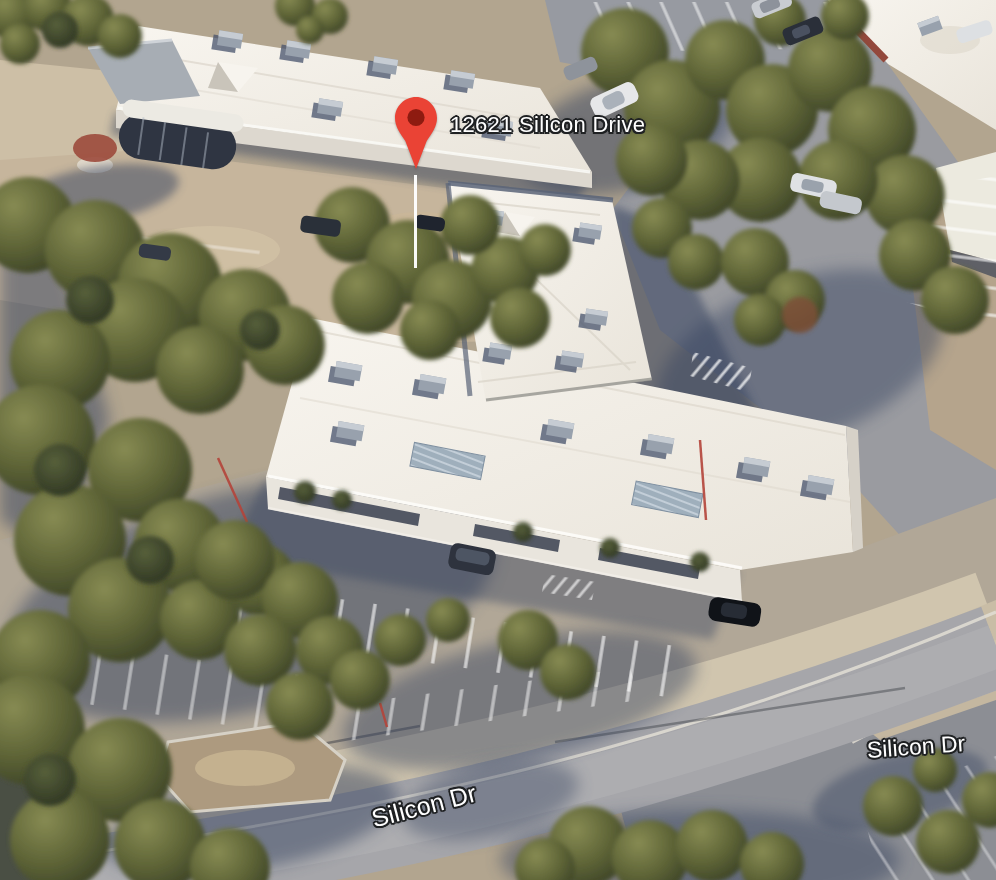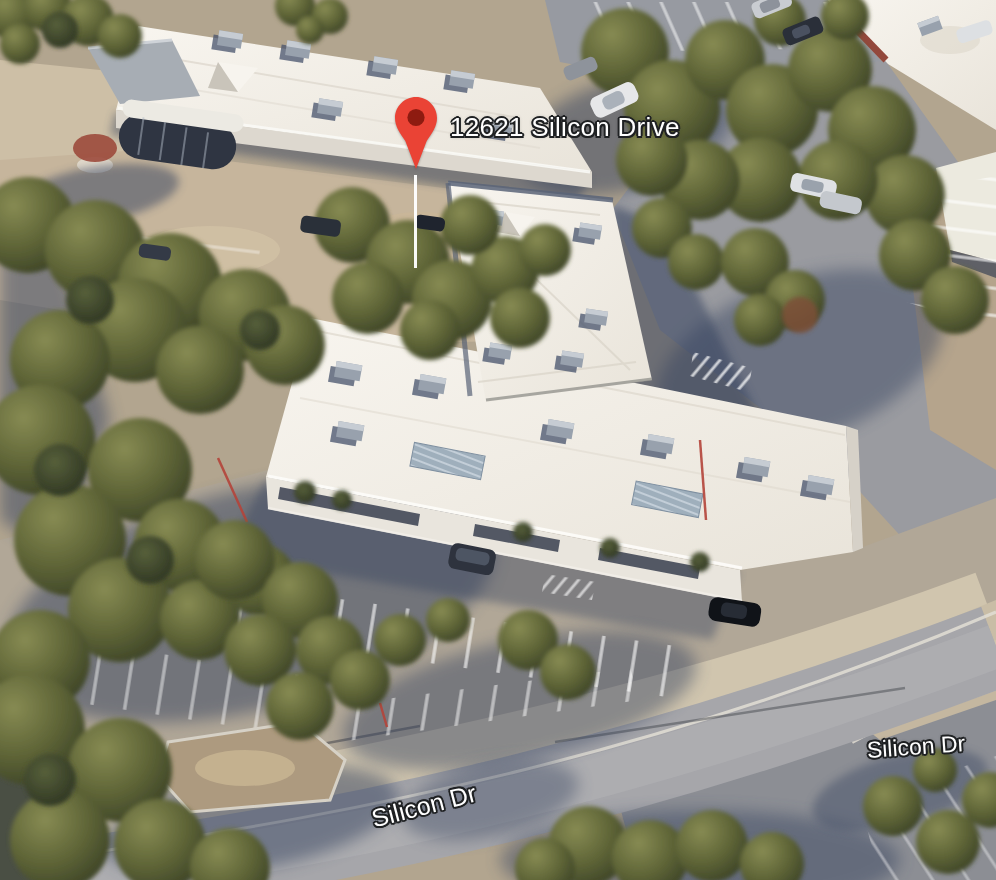--- a/index.html
+++ b/index.html
@@ -6,21 +6,21 @@
   .viewport{position:relative;width:996px;height:880px;overflow:hidden;background:#b2a58f;}
   .scene{position:absolute;left:0;top:0;width:996px;height:880px;display:block;}
   .leader{position:absolute;left:414px;top:175px;width:3px;height:93px;background:#ffffff;opacity:.96;}
   .pin{position:absolute;left:392px;top:95px;width:48px;height:78px;filter:drop-shadow(0 1px 1px rgba(40,40,40,.35));}
   .maplabel{position:absolute;color:var(--label-text,#fff);font-weight:500;white-space:nowrap;
     text-shadow:-2px 0 0 var(--label-outline,#1f2123),2px 0 0 var(--label-outline,#1f2123),
       0 -2px 0 var(--label-outline,#1f2123),0 2px 0 var(--label-outline,#1f2123),
       -1.5px -1.5px 0 var(--label-outline,#1f2123),1.5px -1.5px 0 var(--label-outline,#1f2123),
       -1.5px 1.5px 0 var(--label-outline,#1f2123),1.5px 1.5px 0 var(--label-outline,#1f2123),
       0 0 4px rgba(0,0,0,.45);}
-  .addr{left:450px;top:112px;font-size:26px;letter-spacing:.3px;}
+  .addr{left:450px;top:112px;font-size:22px;letter-spacing:.3px;}
   .roadlabel-e{left:916px;top:747px;font-size:23px;transform:translate(-50%,-50%) rotate(-4deg);}
   .roadlabel-w{left:424px;top:806px;font-size:25px;transform:translate(-50%,-50%) rotate(-14.5deg);}
 </style>
 </head>
 <body>
 
 <div class="viewport">
 
 <svg class="scene" viewBox="0 0 996 880" aria-hidden="true">
   <defs>

